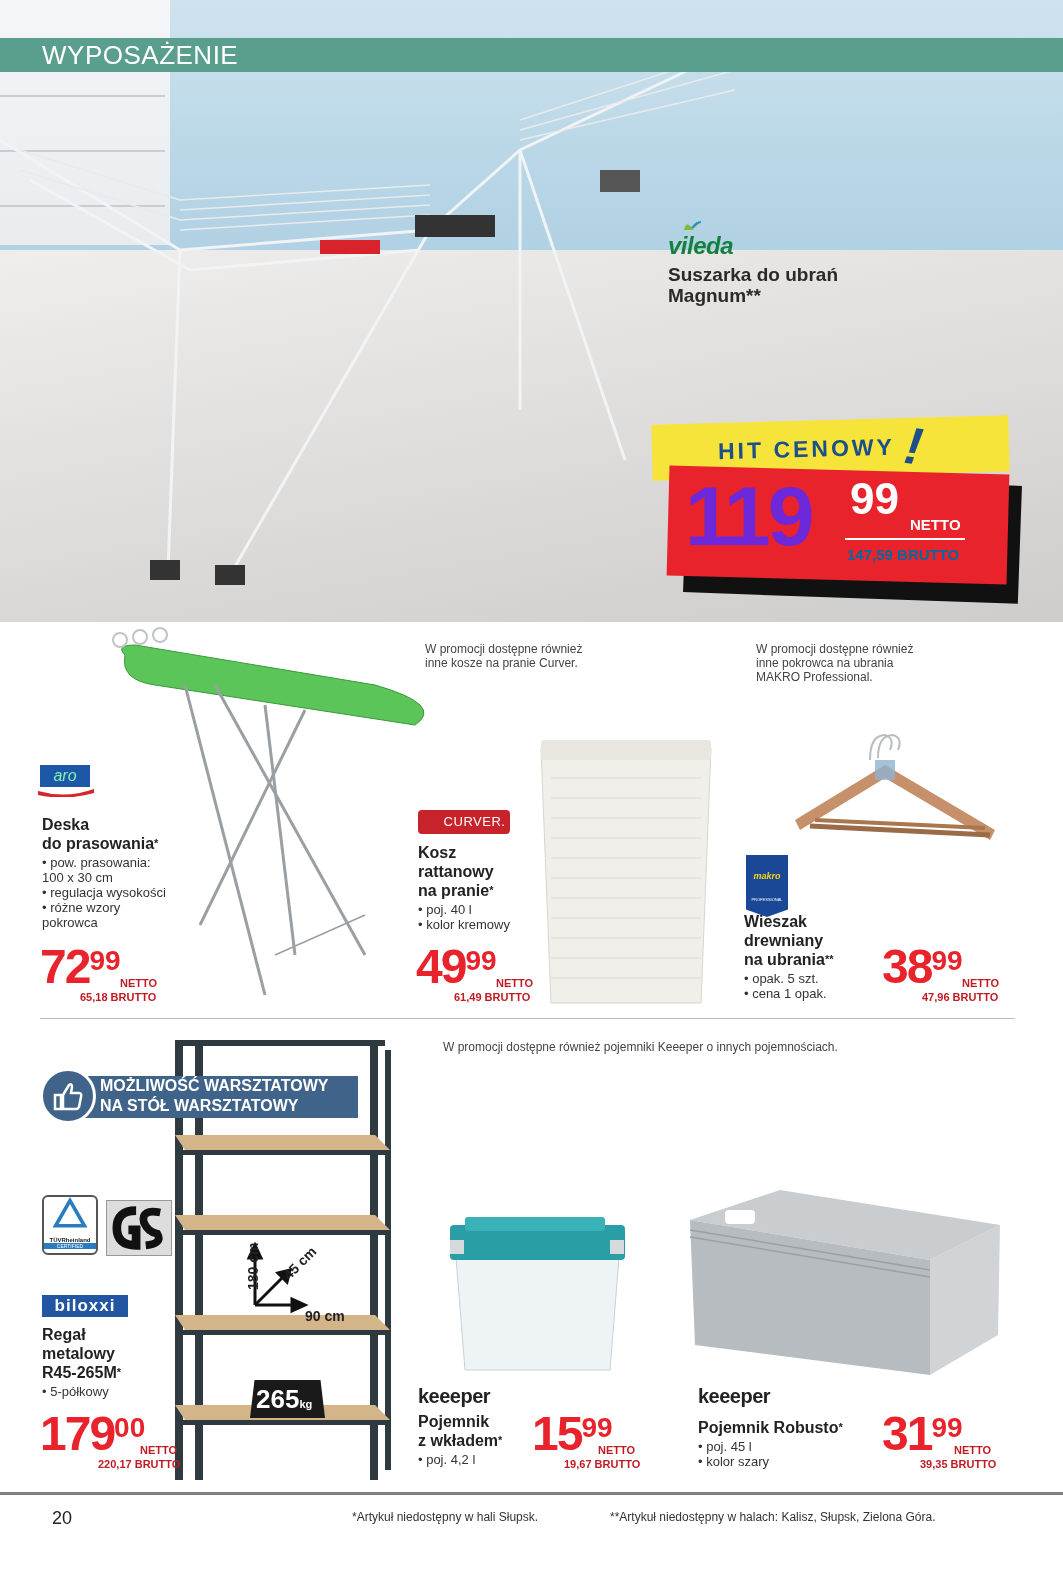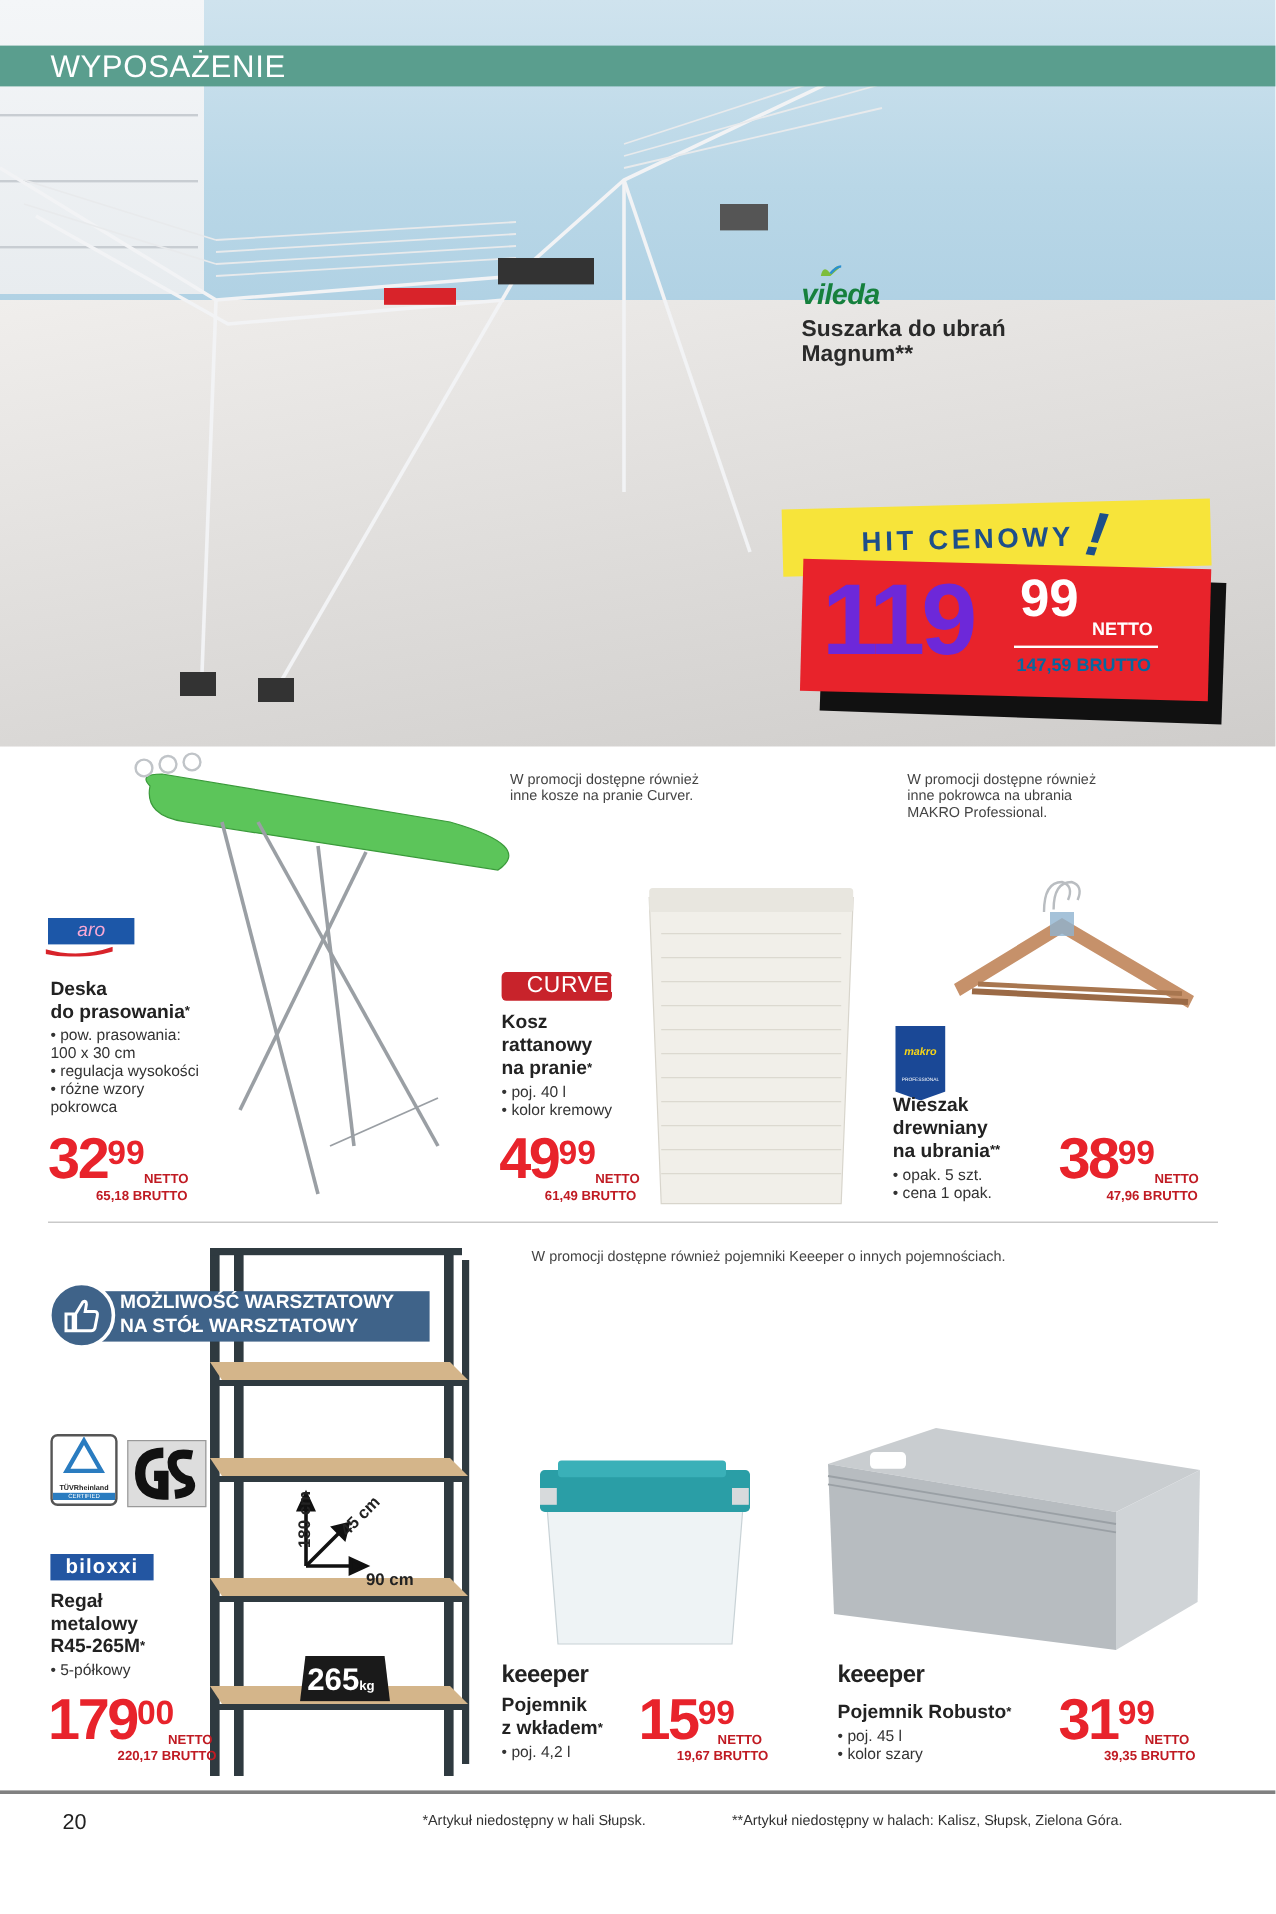--- a/index.html
+++ b/index.html
@@ -38,23 +38,23 @@
   .p-title sup, .p-title .star { font-size: 11px; vertical-align: top; }
   .p-bullets { font-size: 13px; color: #333; line-height: 15px; margin-top: 2px; }
   .price { position: absolute; color: #e8232b; font-weight: bold; }
   .price .int { font-size: 48px; letter-spacing: -2px; line-height: 44px; display: inline-block; vertical-align: top; }
   .price .dec { font-size: 28px; line-height: 28px; display: inline-block; vertical-align: top; margin-top: 2px; }
   .price .netto { position: absolute; font-size: 11px; color: #c01b23; }
   .price .brutto { position: absolute; font-size: 11px; color: #c01b23; white-space: nowrap; }
   .note { font-size: 12px; color: #444; line-height: 14px; }
   .divider { height: 1px; background: #bcbcbc; }
 
-  .aro-logo { left: 40px; top: 765px; width: 72px; height: 22px; background: #1c57a8; color: #f9a8d4; font-size: 16px; text-align: center; line-height: 22px; font-style: italic; }
+  .aro-logo { left: 40px; top: 765px; width: 50px; height: 22px; background: #1c57a8; color: #86efac; font-size: 16px; text-align: center; line-height: 22px; font-style: italic; }
   .aro-swoosh { left: 38px; top: 789px; width: 56px; height: 8px; }
-  .curver-logo { left: 418px; top: 810px; width: 92px; height: 24px; background: #c8232b; border-radius: 4px; color: #fff; font-size: 19px; text-align: center; line-height: 24px; letter-spacing: 0.5px; padding-left: 21px; }
+  .curver-logo { left: 418px; top: 810px; width: 92px; height: 24px; background: #c8232b; border-radius: 4px; color: #fff; font-size: 13px; text-align: center; line-height: 24px; letter-spacing: 0.5px; padding-left: 21px; }
   .makro-logo { left: 746px; top: 855px; width: 42px; height: 62px; background: #1a4896; clip-path: polygon(0 0, 100% 0, 100% 88%, 50% 100%, 0 88%); }
   .makro-logo .m1 { position: absolute; left: 4px; top: 16px; width: 34px; font-size: 9px; color: #f7d517; font-weight: bold; text-align: center; font-style: italic; }
   .makro-logo .m2 { position: absolute; left: 2px; top: 42px; width: 38px; font-size: 4px; color: #fff; text-align: center; }
   .build-band { left: 66px; top: 1076px; width: 292px; height: 42px; background: #3f6389; }
   .build-circle { left: 40px; top: 1068px; width: 56px; height: 56px; border-radius: 50%; background: #3f6389; border: 3px solid #fff; }
   .build-text { left: 100px; top: 1076px; font-size: 16px; font-weight: bold; color: #fff; line-height: 20px; }
 
   .tuv { left: 42px; top: 1195px; width: 56px; height: 60px; border: 2px solid #555; border-radius: 6px; background: #fff; overflow: hidden; }
   .gs { left: 106px; top: 1200px; width: 66px; height: 56px; background: #ddd; border: 1px solid #999; }
   .biloxxi { left: 42px; top: 1295px; width: 86px; height: 22px; background: #2356a2; color: #fff; font-size: 17px; font-weight: bold; text-align: center; line-height: 22px; letter-spacing: 1px; }
@@ -167,21 +167,21 @@
   </div>
   <div class="p-bullets">
     <div>• pow. prasowania:</div>
     <div>100 x 30 cm</div>
     <div>• regulacja wysokości</div>
     <div>• różne wzory</div>
     <div>pokrowca</div>
   </div>
 </div>
 <div class="price" style="left:40px;top:945px;width:130px;height:60px">
-  <span class="int">32</span><span class="dec">99</span>
+  <span class="int">72</span><span class="dec">99</span>
   <span class="netto" style="left:80px;top:32px">NETTO</span>
   <span class="brutto" style="left:40px;top:46px">65,18 BRUTTO</span>
 </div>
 
 <svg class="abs" style="left:536px;top:738px;width:180px;height:270px" viewBox="0 0 180 270">
   <path d="M5 10 L175 10 L165 265 L15 265 Z" fill="#f1efe9" stroke="#d8d5cc"></path>
   <rect x="5" y="2" width="170" height="20" fill="#e8e6df" rx="3"></rect>
   <g stroke="#dcd9d0" stroke-width="1">
     <line x1="15" y1="40" x2="165" y2="40"></line>
       <line x1="15" y1="60" x2="165" y2="60"></line>

